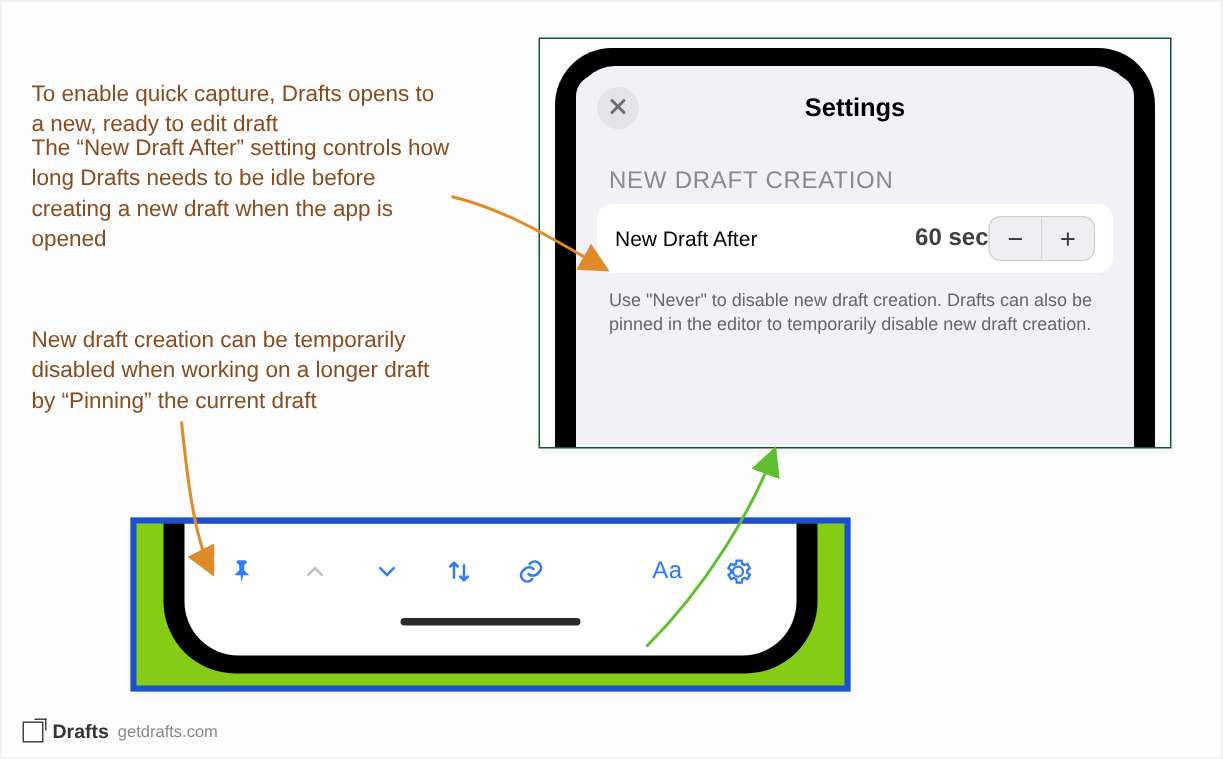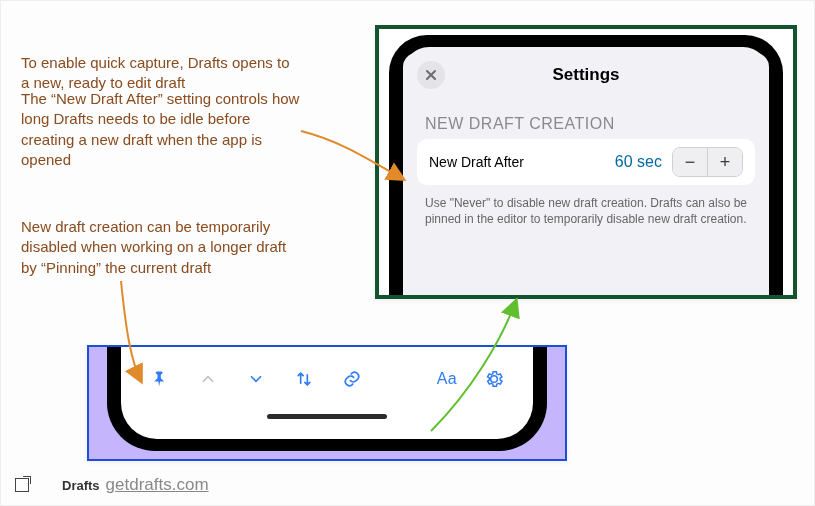--- a/index.html
+++ b/index.html
@@ -19,24 +19,24 @@
     line-height: 1.35;
     max-width: 280px;
   }
   #cap1 { left: 20px; top: 12px; margin-top: 40px; }
   #cap2 { left: 20px; top: 88px; }
   #cap3 { left: 20px; top: 216px; }
 
   
   .phone-top {
     position: absolute;
-    left: 374px; top: 24px;
+    left: 358px; top: 24px;
     width: 422px; height: 274px;
     background: #fff;
-    border: 4px solid #14532d;
+    border: 1px solid #14532d;
     box-shadow: 0 2px 6px rgba(0,0,0,0.05);
   }
   .device-top {
     position: absolute;
     left: 10px; right: 10px; top: 6px; bottom: 0;
     background: #000;
     border-radius: 38px 38px 0 0;
     overflow: hidden;
   }
   .device-top .screen {
@@ -84,21 +84,21 @@
   .row {
     margin: 0 14px;
     background: #fff;
     border-radius: 10px;
     height: 46px;
     display: flex;
     align-items: center;
     padding: 0 12px;
   }
   .row-label { flex: 1; font-size: 14px; color: #000; }
-  .row-value { font-size: 16px; font-weight: 400; color: #0369a1; margin-right: 10px; }
+  .row-value { font-size: 16px; font-weight: 700; color: #404040; }
   .stepper {
     display: flex;
     border: 1px solid #d0d0d4;
     border-radius: 8px;
     overflow: hidden;
     height: 30px;
   }
   .stepper button {
     width: 34px;
     background: #efeff2;
@@ -114,22 +114,22 @@
     color: #666;
     padding: 10px 22px 0;
     line-height: 1.35;
   }
 
   
   .phone-bottom {
     position: absolute;
     left: 86px; top: 344px;
     width: 480px; height: 116px;
-    background: #c4b5fd;
-    border: 2px solid #1d4ed8;
+    background: #84cc16;
+    border: 4px solid #1d4ed8;
     box-shadow: 0 2px 6px rgba(0,0,0,0.05);
   }
   .device-bottom {
     position: absolute;
     left: 18px; right: 18px; top: 0; bottom: 8px;
     background: #000;
     border-radius: 0 0 48px 48px;
     overflow: hidden;
   }
   .device-bottom .screen2 {
@@ -187,22 +187,22 @@
     position: relative;
   }
   .credit .logo::after {
     content: "";
     position: absolute;
     right: -3px; top: -3px;
     width: 7px; height: 7px;
     border-top: 1.5px solid #444;
     border-right: 1.5px solid #444;
   }
-  .credit .brand { font-weight: 600; color: #333; margin-left: 27px; }
-  .credit .url { color: #888; font-size: 17px; text-decoration: underline; }
+  .credit .brand { font-weight: 600; color: #333; }
+  .credit .url { color: #888; font-size: 11px; }
 </style>
 </head>
 <body>
 
 <div id="cap1" class="caption">To enable quick capture, Drafts opens to a new, ready to edit draft</div>
 <div id="cap2" class="caption">The “New Draft After” setting controls how long Drafts needs to be idle before creating a new draft when the app is opened</div>
 <div id="cap3" class="caption">New draft creation can be temporarily disabled when working on a longer draft by “Pinning” the current draft</div>
 
 <div class="phone-top">
   <div class="device-top">

